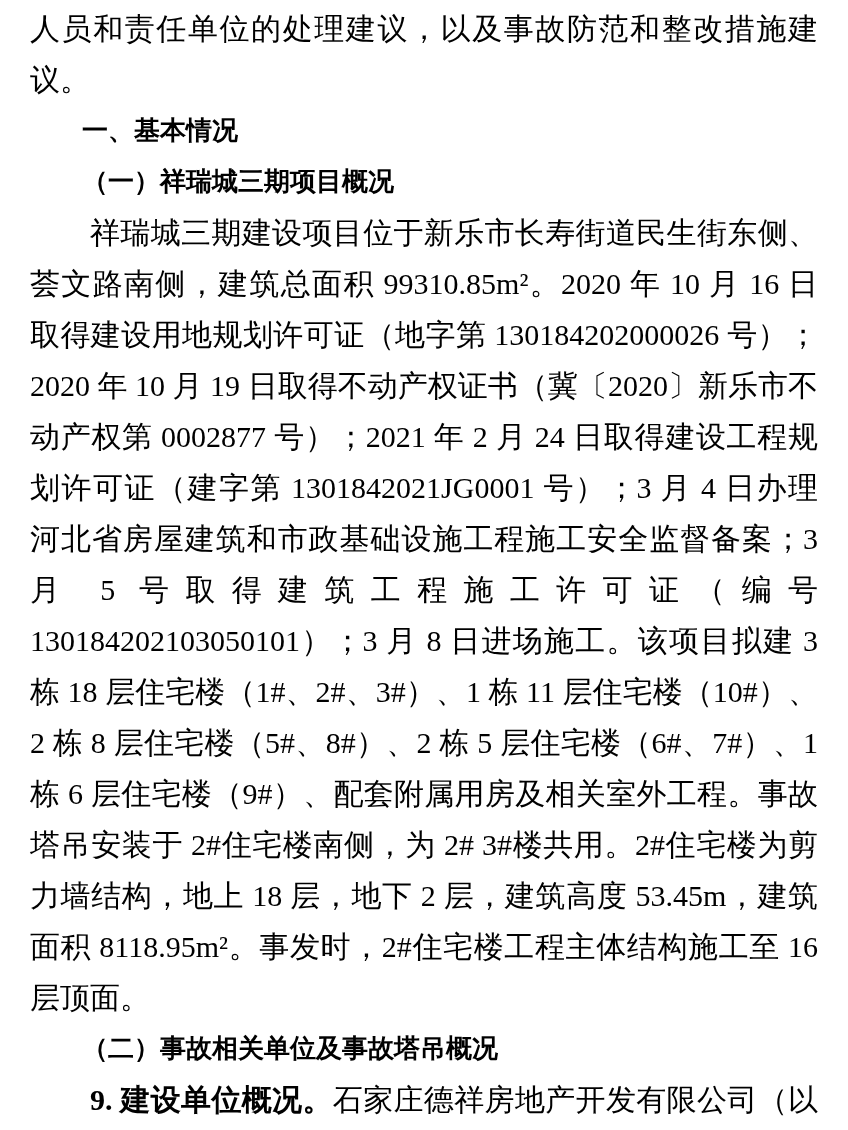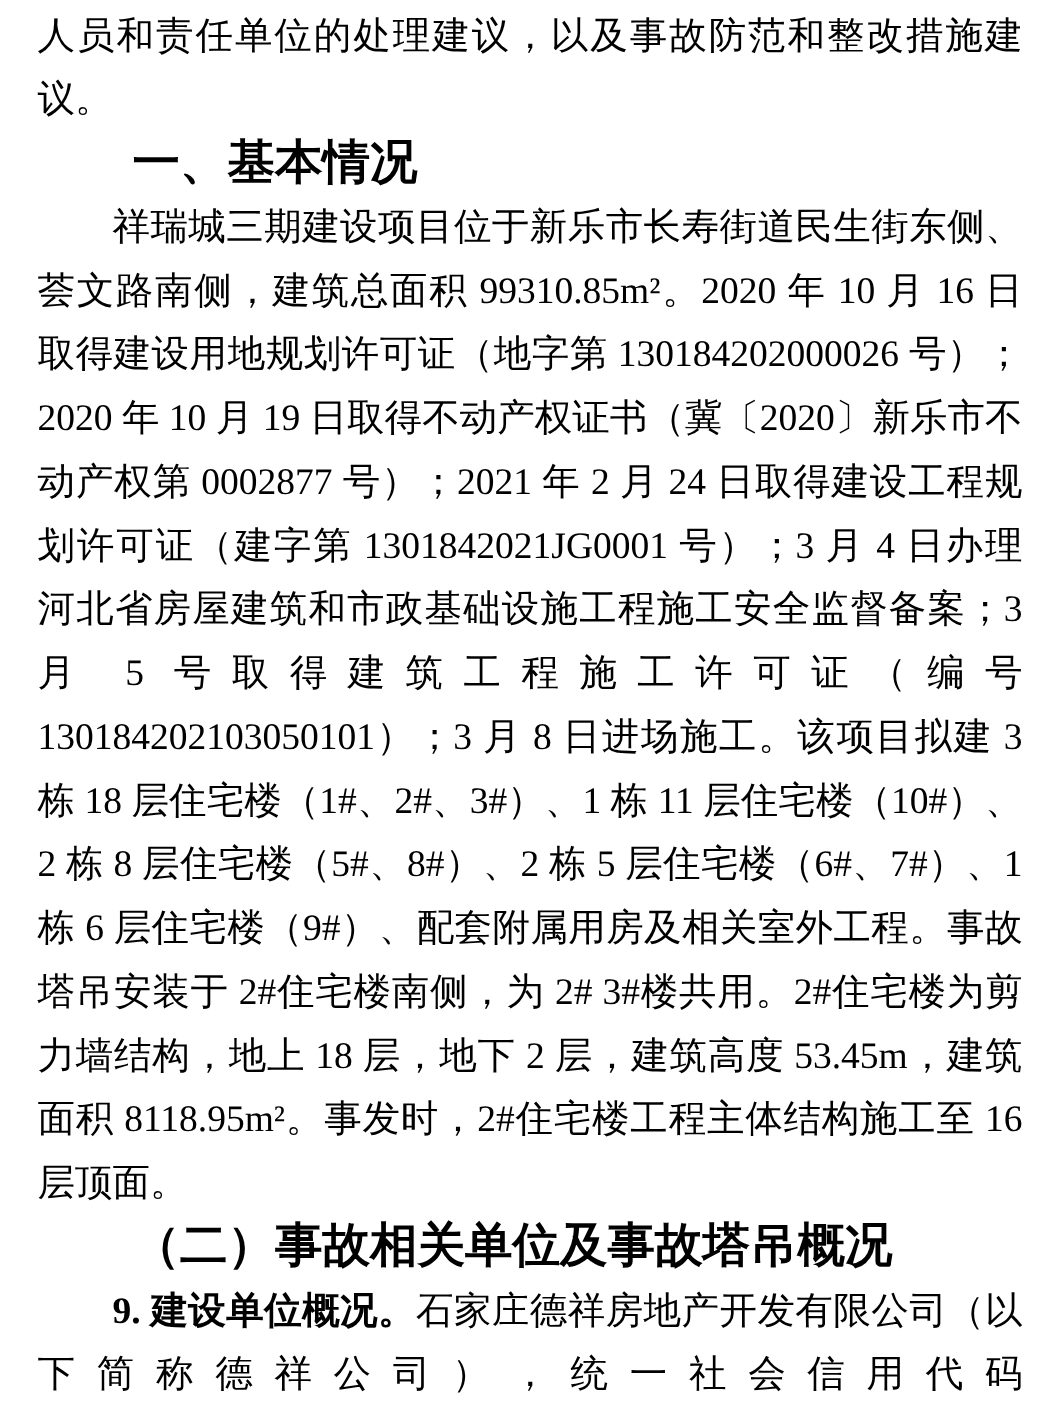--- a/index.html
+++ b/index.html
@@ -26,38 +26,39 @@
   }
   .para {
     margin: 0;
     text-indent: 2em;
   }
   .para.no-indent {
     text-indent: 0;
   }
   .heading {
     margin: 0;
-    font-size: 38px;
+    font-size: 26px;
     font-weight: bold;
     text-indent: 2em;
     line-height: 51px;
   }
   .lead-bold {
     font-weight: bold;
   }
 </style>
 </head>
 <body>
 
 <div class="page">
 
   <p class="para no-indent">人员和责任单位的处理建议，以及事故防范和整改措施建议。</p>
 
   <h2 class="heading">一、基本情况</h2>
 
+  <h3 class="heading">（一）祥瑞城三期项目概况</h3>
 
   <p class="para">祥瑞城三期建设项目位于新乐市长寿街道民生街东侧、荟文路南侧，建筑总面积 99310.85m²。2020 年 10 月 16 日取得建设用地规划许可证（地字第 130184202000026 号）；2020 年 10 月 19 日取得不动产权证书（冀〔2020〕新乐市不动产权第 0002877 号）；2021 年 2 月 24 日取得建设工程规划许可证（建字第 1301842021JG0001 号）；3 月 4 日办理河北省房屋建筑和市政基础设施工程施工安全监督备案；3 月 5 号取得建筑工程施工许可证（编号 130184202103050101）；3 月 8 日进场施工。该项目拟建 3 栋 18 层住宅楼（1#、2#、3#）、1 栋 11 层住宅楼（10#）、2 栋 8 层住宅楼（5#、8#）、2 栋 5 层住宅楼（6#、7#）、1 栋 6 层住宅楼（9#）、配套附属用房及相关室外工程。事故塔吊安装于 2#住宅楼南侧，为 2# 3#楼共用。2#住宅楼为剪力墙结构，地上 18 层，地下 2 层，建筑高度 53.45m，建筑面积 8118.95m²。事发时，2#住宅楼工程主体结构施工至 16 层顶面。</p>
 
   <h3 class="heading">（二）事故相关单位及事故塔吊概况</h3>
 
   <p class="para"><span class="lead-bold">9. 建设单位概况。</span><span>石家庄德祥房地产开发有限公司（以下简称德祥公司），统一社会信用代码 91130184MA0EWN7951，位于新乐市邮电北街格林小区 7-119 门市，法定代表人丁玉强，总经理李琳琳。注册资本人民币 1000 万元，成立于 2020 年 5 月</span></p>
 
 </div>
 
 </body></html>

